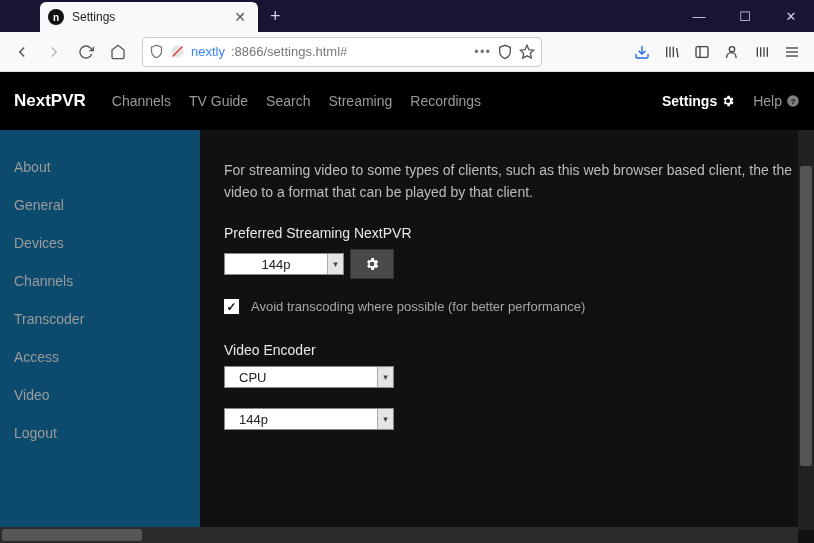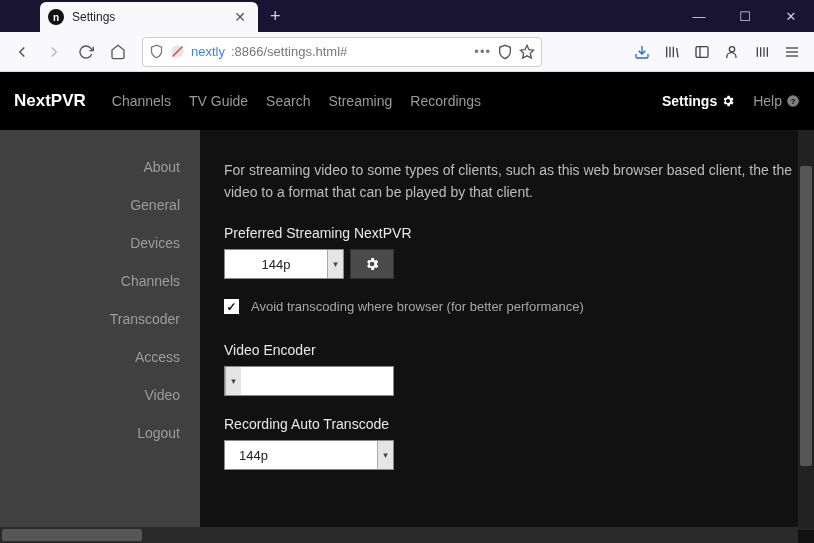--- a/index.html
+++ b/index.html
@@ -94,43 +94,42 @@
   .topnav a{color:#9a9a9a;}
   .help-link{display:flex;align-items:center;gap:4px;}
   .workarea{
     display:flex;
     height:400px;
     position:relative;
     background:#111;
   }
   .sidebar{
     width:200px;
-    background:#404040;
-    padding:18px 6px;
-    text-align:right;
+    background:#0c4a6e;
+    padding:18px 0;
   }
   .sidebar-item{
     padding:11px 14px;
     color:#9c9c9c;
     font-size:14px;
   }
   .main{
     flex:1;
     padding:8px 12px 0 24px;
     color:#ccc;
     font-size:14px;
     overflow:hidden;
     margin-top:12px;
   }
   .desc{color:#bdbdbd;line-height:1.55;margin-bottom:22px;margin-top:10px;}
   .label{color:#e8e8e8;margin-bottom:8px;font-size:14px;}
   .sel-row{display:flex;align-items:center;gap:6px;margin-bottom:20px;}
   .select{
     background:#fff;color:#222;border:1px solid #888;
-    height:30px;display:flex;align-items:center;width:120px;
+    height:22px;display:flex;align-items:center;width:120px;
   }
   .select .val{flex:1;text-align:center;font-size:13px;}
   .select .caret{width:16px;background:#e5e5e5;border-left:1px solid #aaa;height:100%;display:flex;align-items:center;justify-content:center;font-size:9px;color:#444;}
   .select.wide{width:170px;}
   .select.wide .val{text-align:left;padding-left:14px;}
   .gear-btn{
     width:44px;height:30px;background:#4a4a4a;display:flex;align-items:center;justify-content:center;color:#fff;border:1px solid #333;
   }
   .check-row{display:flex;align-items:center;gap:12px;color:#a7a7a7;margin-bottom:28px;font-size:13px;}
   .chk{width:15px;height:15px;background:#fff;display:flex;align-items:center;justify-content:center;color:#111;font-size:12px;font-weight:bold;}
@@ -305,31 +304,31 @@
         </div>
         <div class="gear-btn">
           <svg width="16" height="16" viewBox="0 0 24 24" fill="#fff">
               <path d="M19.4 13a7.5 7.5 0 000-2l2-1.6-2-3.4-2.4.9a7.4 7.4 0 00-1.7-1L15 3h-4l-.4 2.9a7.4 7.4 0 00-1.7 1l-2.4-.9-2 3.4L6.6 11a7.5 7.5 0 000 2l-2 1.6 2 3.4 2.4-.9a7.4 7.4 0 001.7 1L11 21h4l.4-2.9a7.4 7.4 0 001.7-1l2.4.9 2-3.4zM12 15.5A3.5 3.5 0 1115.5 12 3.5 3.5 0 0112 15.5z"></path>
             </svg>
         </div>
       </div>
 
       <div class="check-row">
         <span class="chk">✓</span>
-        <span>Avoid transcoding where browser (for better performance)</span>
+        <span>Avoid transcoding where possible (for better performance)</span>
       </div>
 
       <div class="label">Video Encoder</div>
       <div class="sel-row">
         <div class="select wide">
+          <span class="val">CPU</span>
           <span class="caret">▾</span>
         </div>
       </div>
 
-      <div class="label">Recording Auto Transcode</div>
       <div class="sel-row">
         <div class="select wide">
           <span class="val">144p</span>
           <span class="caret">▾</span>
         </div>
       </div>
     </div>
 
     <div class="vscroll">
       <div class="thumb"></div>

